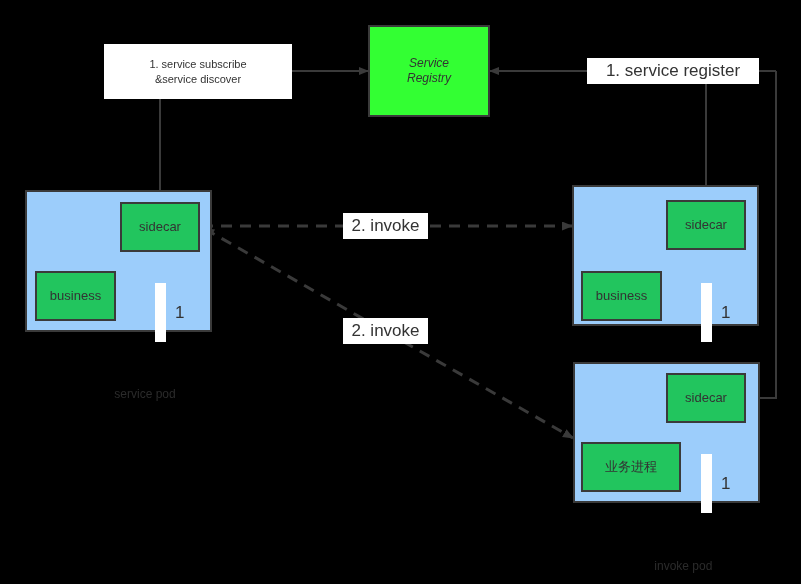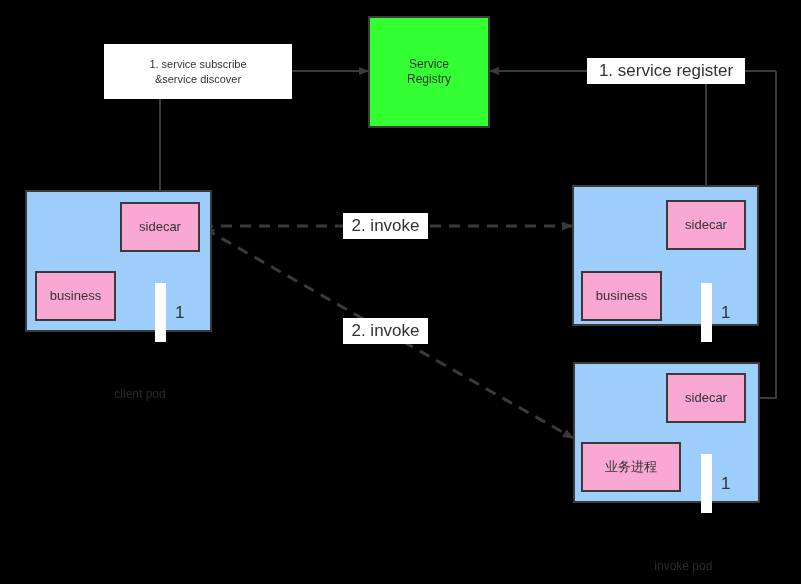--- a/index.html
+++ b/index.html
@@ -29,21 +29,21 @@
     position: absolute;
     box-sizing: border-box;
     display: flex;
     align-items: center;
     justify-content: center;
     text-align: center;
     line-height: 1.25;
     color: #333333;
     font-size: 13px;
     border: 2px solid #3a3a3a;
-    background: #f9a8d4;
+    background: #22c55e;
   }
   .node.pod {
     background: #9ccdfb;
     border: 2px solid #3a3a3a;
     display: block;
   }
   .node.registry {
     background: #33ff33;
     border: 2px solid #3a3a3a;
     font-size: 12px;
@@ -132,21 +132,21 @@
 
     <g>
       <path d="M202,226 L572,226" stroke="#3a3a3a" stroke-width="3" fill="none" stroke-dasharray="11 8" marker-end="url(#arrowDash)" marker-start="url(#arrowDashStart)"></path>
     </g>
 
     <g>
       <path d="M205,229 L573,438" stroke="#3a3a3a" stroke-width="3" fill="none" stroke-dasharray="11 8" marker-end="url(#arrowDash)" marker-start="url(#arrowDashStart)"></path>
     </g>
   </svg>
 
-  <div class="node registry" style="left:368px; top:16px; width:122px; height:112px;">
+  <div class="node registry" style="left:368px; top:25px; width:122px; height:92px;font-style:italic;">
     <span style="white-space:pre;">Service
 Registry</span>
   </div>
 
   <div class="node pod" style="left:25px; top:190px; width:187px; height:142px;"></div>
 
   <div class="node" style="left:120px; top:202px; width:80px; height:50px;">
     <span>sidecar</span>
   </div>
 
@@ -184,33 +184,33 @@
 
   <div class="edge-label num" style="left:701px; top:454px; width:11px; text-align:left;">
     <span>1</span>
   </div>
 
   <div class="edge-label" style="left:104px; top:44px; width:188px; height:55px; display:flex; align-items:center; justify-content:center;">
     <span style="white-space:pre;">1. service subscribe
 &amp;service discover</span>
   </div>
 
-  <div class="edge-label small" style="left:587px; top:58px; width:158px; height:26px; display:flex; align-items:center; justify-content:center;">
+  <div class="edge-label small" style="left:587px; top:58px; width:172px; height:26px; display:flex; align-items:center; justify-content:center;">
     <span>1. service register</span>
   </div>
 
   <div class="edge-label small" style="left:343px; top:213px; width:85px; height:26px; display:flex; align-items:center; justify-content:center;">
     <span>2. invoke</span>
   </div>
 
   <div class="edge-label small" style="left:343px; top:318px; width:85px; height:26px; display:flex; align-items:center; justify-content:center;">
     <span>2. invoke</span>
   </div>
 
   <div class="caption" style="left:101px; top:373px;">
-    <span>client pod</span>
+    <span>service pod</span>
   </div>
 
   <div class="caption" style="left:641px; top:545px;">
     <span>invoke pod</span>
   </div>
 
 </div>
 
 </body></html>

